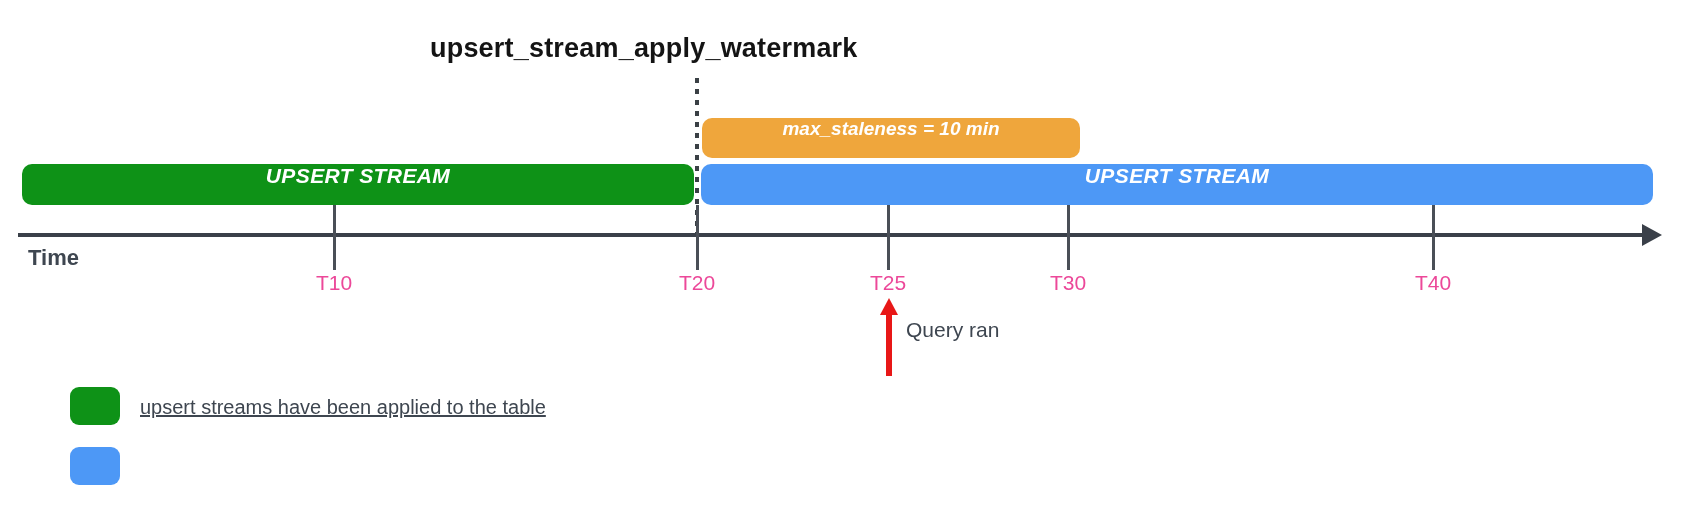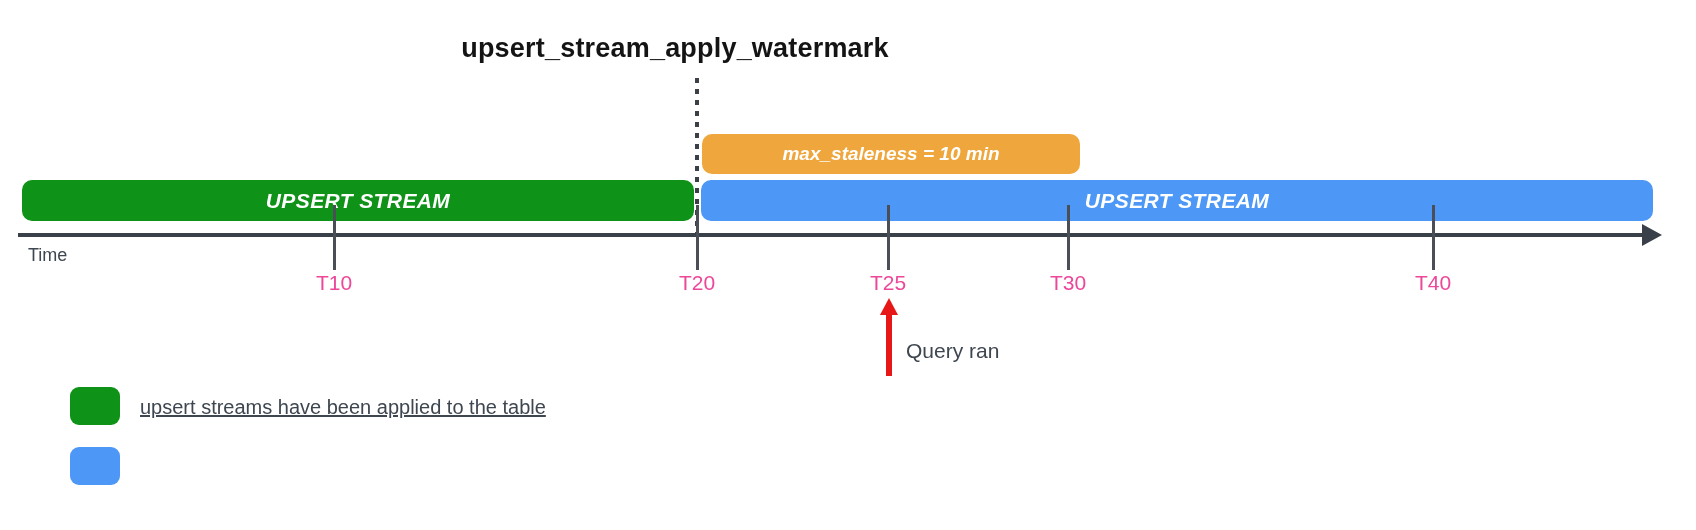--- a/index.html
+++ b/index.html
@@ -2,59 +2,59 @@
 <html><head>
 <meta charset="utf-8">
 <style>
   html,body{margin:0;padding:0;background:#ffffff;}
   #canvas{
     position:relative;width:1696px;height:530px;background:#ffffff;overflow:hidden;
     font-family:"Liberation Sans","DejaVu Sans",sans-serif;
   }
   
   .diagram-title{
-    position:absolute;left:430px;top:33px;width:490px;text-align:center;
+    position:absolute;left:430px;top:33px;width:490px;
     font-size:27px;font-weight:bold;color:#141414;letter-spacing:0.2px;
   }
   
   .watermark-line{
     position:absolute;left:695px;top:78px;width:4px;height:156px;
     background:repeating-linear-gradient(to bottom,#3a4045 0 5px,transparent 5px 11px);
   }
   
   .bar{
-    position:absolute;display:flex;align-items:center;justify-content:center;
-    border-radius:10px;color:#ffffff;font-weight:bold;font-style:italic;white-space:nowrap;margin-top:16px;
+    position:absolute;display:flex;align-items:flex-start;justify-content:center;
+    border-radius:10px;color:#ffffff;font-weight:bold;font-style:italic;white-space:nowrap;
   }
   .bar-staleness{left:702px;top:118px;width:378px;height:40px;background:#efa63c;font-size:19px;}
   .bar-green{left:22px;top:164px;width:672px;height:41px;background:#0e9217;font-size:21px;letter-spacing:0.4px;}
   .bar-blue{left:701px;top:164px;width:952px;height:41px;background:#4d98f6;font-size:21px;letter-spacing:0.4px;}
   
   .axis-line{position:absolute;left:18px;top:233px;width:1626px;height:4px;background:#3a4049;}
   .axis-arrowhead{
     position:absolute;left:1642px;top:224px;width:0;height:0;
     border-top:11px solid transparent;border-bottom:11px solid transparent;border-left:20px solid #3a4049;
   }
-  .axis-title{position:absolute;left:28px;top:245px;font-size:18px;color:#3e4650;}
+  .axis-title{position:absolute;left:28px;top:245px;font-size:22px;color:#3e4650;font-weight:bold;}
   
   .tick{position:absolute;top:205px;width:0;}
   .tick-line{position:absolute;left:-1px;top:0;width:3px;height:65px;background:#4a4f57;}
   .tick-label{
     position:absolute;top:66px;left:0;transform:translateX(-50%);
     font-size:21px;color:#ec4899;white-space:nowrap;
   }
   .tick-t10{left:334px;} .tick-t20{left:697px;} .tick-t25{left:888px;}
   .tick-t30{left:1068px;} .tick-t40{left:1433px;}
   
   .query-arrow-head{
     position:absolute;left:880px;top:298px;width:0;height:0;
     border-left:9px solid transparent;border-right:9px solid transparent;border-bottom:17px solid #e81717;
   }
   .query-arrow-shaft{position:absolute;left:886px;top:313px;width:6px;height:63px;background:#e81717;}
-  .query-label{position:absolute;left:906px;top:339px;font-size:21px;color:#3e4650;white-space:nowrap;}
+  .query-label{position:absolute;left:906px;top:318px;font-size:21px;color:#3e4650;white-space:nowrap;}
   
   .legend-swatch{position:absolute;left:70px;width:50px;height:38px;border-radius:9px;}
   .legend-swatch-green{top:387px;background:#0e9217;}
   .legend-swatch-blue{top:447px;background:#4d98f6;}
   .legend-label{position:absolute;left:140px;font-size:20px;color:#3e4650;white-space:nowrap;text-decoration:underline;}
   .legend-label-1{top:396px;}
   .legend-label-2{top:456px;}
 </style>
 </head>
 <body>

